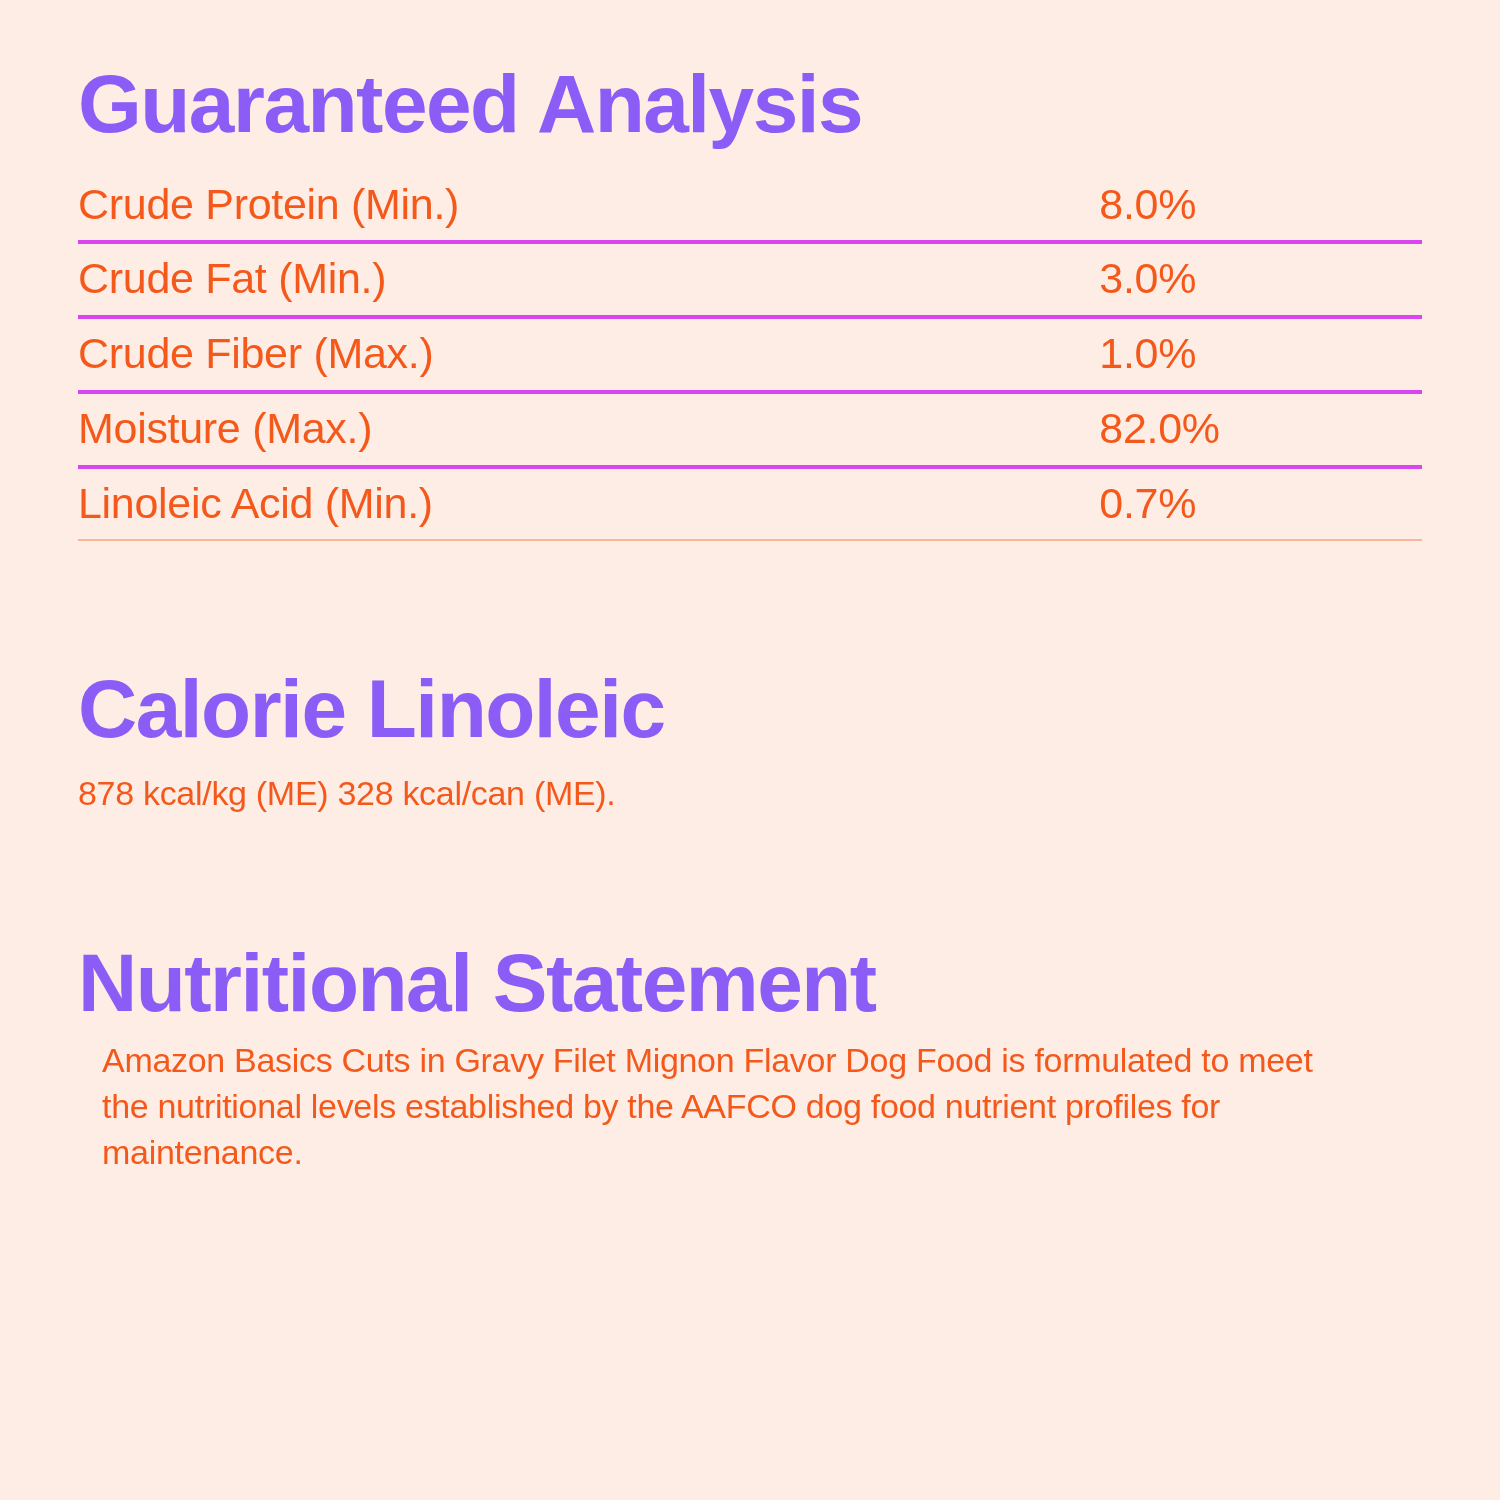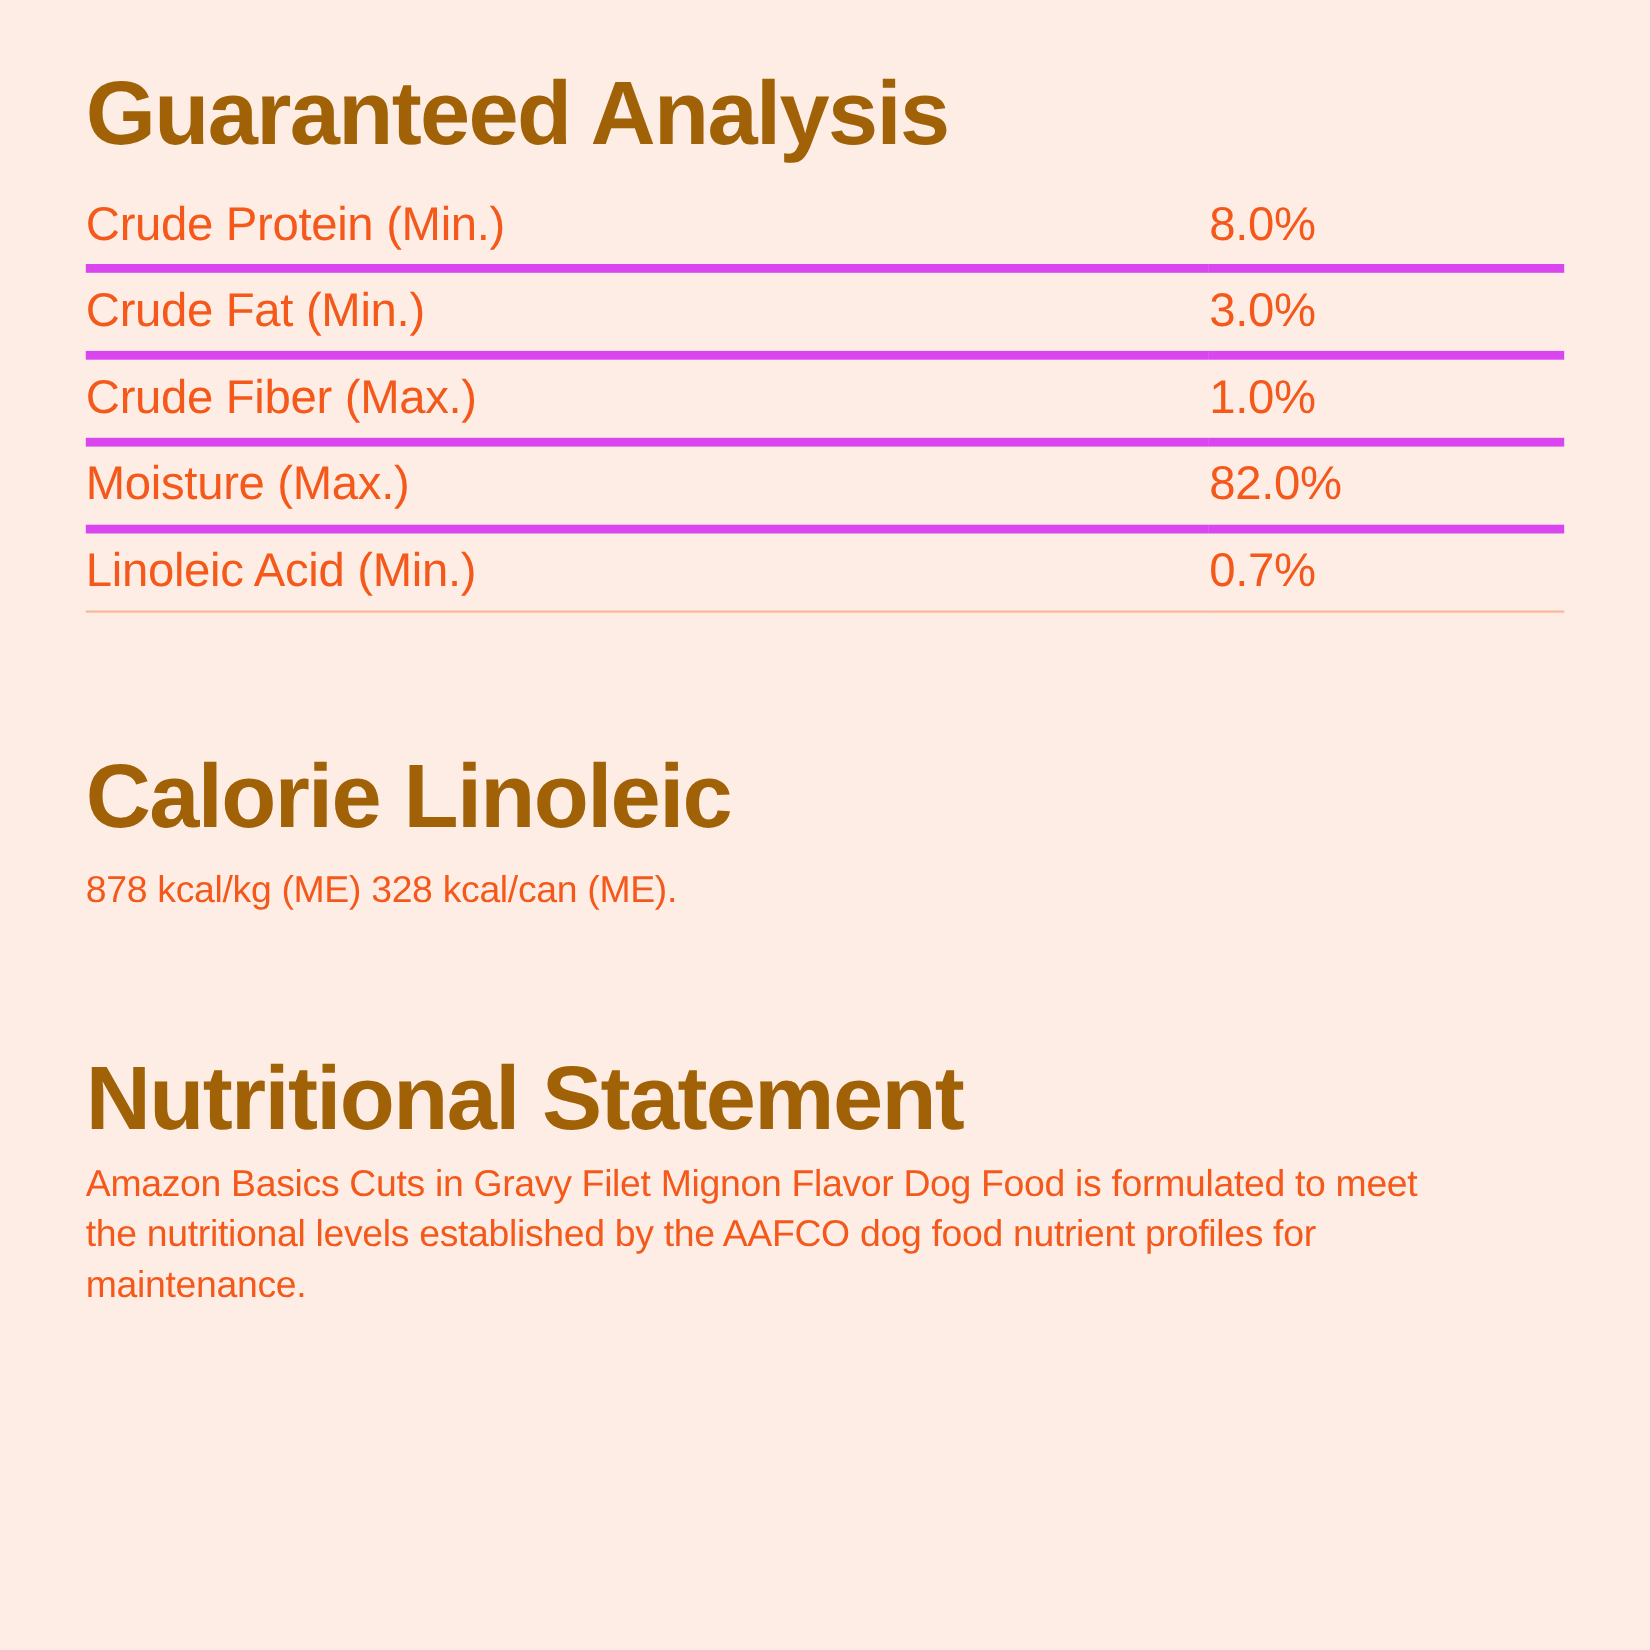--- a/index.html
+++ b/index.html
@@ -19,32 +19,32 @@
     width: 1500px;
     height: 1500px;
     box-sizing: border-box;
     padding: 62px 78px 0 78px;
   }
   .section-title {
     font-size: 82px;
     font-weight: bold;
     line-height: 1.02;
     letter-spacing: -1.5px;
-    color: #a16207;
+    color: #8b5cf6;
     margin: 0;
     white-space: nowrap;
   }
   
   .ga-table {
     width: 1344px;
     margin-top: 24px;
     border-collapse: collapse;
   }
   .ga-table tr {
-    border-bottom: 8px solid #d946ef;
+    border-bottom: 4px solid #d946ef;
   }
   .ga-table tr:last-child {
     border-bottom: 2px solid #F8B79B;
   }
   .ga-table td {
     font-size: 43px;
     font-weight: normal;
     color: #F4591B;
     padding: 9px 0 11px 0;
     letter-spacing: -0.3px;
@@ -66,20 +66,21 @@
     color: #F4591B;
     margin: 20px 0 0 0;
     max-width: 1290px;
   }
   .nutritional-block {
     margin-top: 124px;
   }
   .nutritional-block .body-text {
     margin-top: 14px;
     max-width: 1260px;
+    margin-left: 24px;
   }
 </style>
 </head>
 <body>
 
 <div class="page">
 
   <h1 class="section-title">Guaranteed Analysis</h1>
 
   <table class="ga-table">

